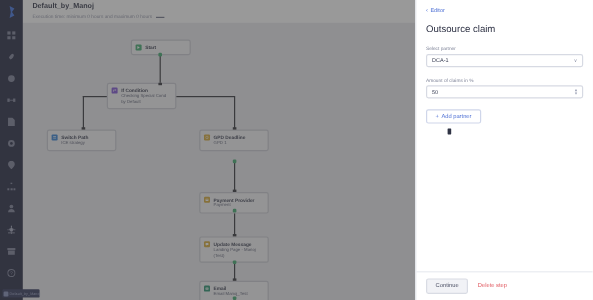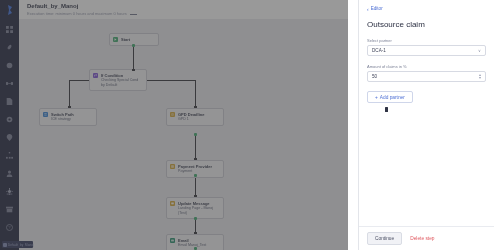--- a/index.html
+++ b/index.html
@@ -79,21 +79,21 @@
   
   .edge { position: absolute; background: #2e2e33; z-index: 2; }
   .edge.v { width: 1px; }
   .edge.h { height: 1px; }
   .port { position:absolute; width: 3px; height: 3px; border-radius: 1px; z-index: 4; }
   .port.green { background: #3aa86b; }
   .port.dark { background: #2e2e33; border-radius:0; width:3px; height:2px; }
 
   
   .panel {
-    position: absolute; right: 0; top: 0; width: 136px; height: 250px;
+    position: absolute; right: 0; top: 0; width: 148px; height: 250px;
     background: #ffffff; border-left: 1px solid #e3e5ea;
     z-index: 20;
     display: flex; flex-direction: column;
   }
   .panel-body { flex: 1; padding: 6px 8px 0 8px; overflow: hidden; }
   .back { display: flex; align-items: center; gap: 2px; cursor: pointer; }
   .back .chev { font-size: 5px; color: #4d6fd4; line-height: 5px; }
   .back .btxt { font-size: 4.6px; color: #4d6fd4; line-height: 6px; }
   .panel-title { font-size: 8px; color: #2b2f42; margin-top: 7px; line-height: 11px; }
   .field-label { font-size: 4px; color: #7d8297; margin-top: 8px; margin-bottom: 2px; line-height: 5px; }

